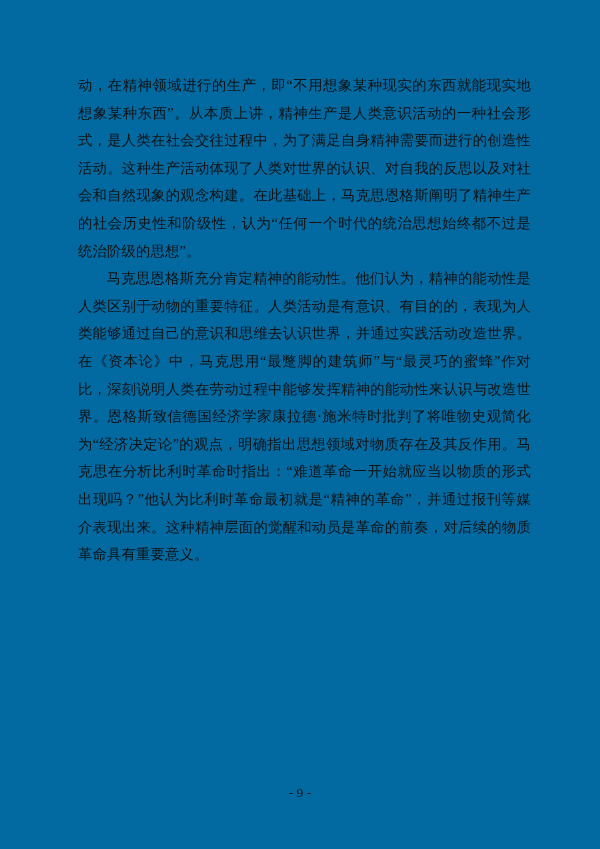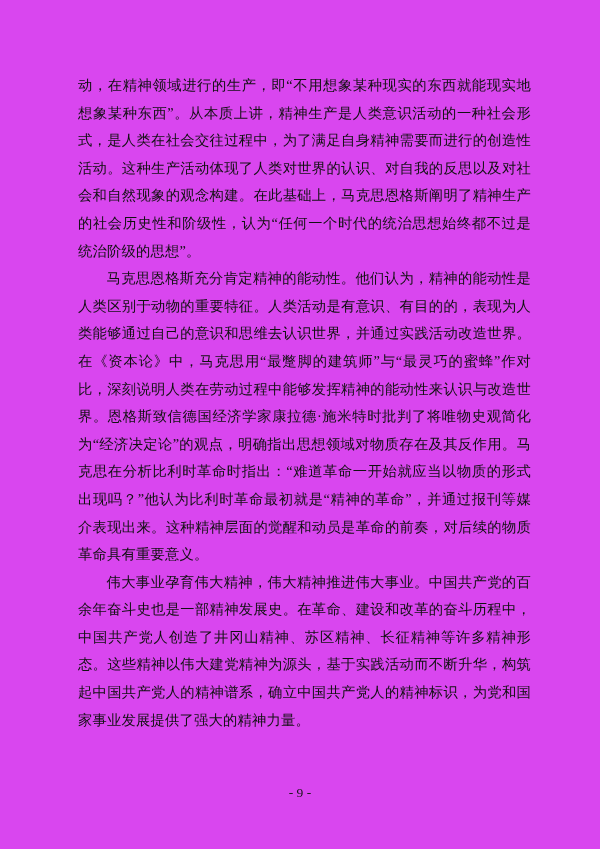--- a/index.html
+++ b/index.html
@@ -16,21 +16,21 @@
     overflow: hidden;
   }
   .page {
     position: absolute;
     left: 0;
     top: 0;
     width: 600px;
     height: 849px;
     box-sizing: border-box;
     padding: 72px 69px 40px 78px;
-    background: #d946ef;
+    background: #0369a1;
   }
   .body-text {
     font-size: 14.3px;
     line-height: 27.6px;
     text-align: justify;
     text-justify: inter-ideograph;
     letter-spacing: 0.2px;
     color: #111111;
   }
   .para {
@@ -51,16 +51,15 @@
     font-family: "Liberation Serif", "DejaVu Serif", serif;
   }
 </style>
 </head>
 <body>
 
 <div class="page">
   <div class="body-text">
     <p class="para no-indent">动，在精神领域进行的生产，即“不用想象某种现实的东西就能现实地想象某种东西”。从本质上讲，精神生产是人类意识活动的一种社会形式，是人类在社会交往过程中，为了满足自身精神需要而进行的创造性活动。这种生产活动体现了人类对世界的认识、对自我的反思以及对社会和自然现象的观念构建。在此基础上，马克思恩格斯阐明了精神生产的社会历史性和阶级性，认为“任何一个时代的统治思想始终都不过是统治阶级的思想”。</p>
     <p class="para">马克思恩格斯充分肯定精神的能动性。他们认为，精神的能动性是人类区别于动物的重要特征。人类活动是有意识、有目的的，表现为人类能够通过自己的意识和思维去认识世界，并通过实践活动改造世界。在《资本论》中，马克思用“最蹩脚的建筑师”与“最灵巧的蜜蜂”作对比，深刻说明人类在劳动过程中能够发挥精神的能动性来认识与改造世界。恩格斯致信德国经济学家康拉德·施米特时批判了将唯物史观简化为“经济决定论”的观点，明确指出思想领域对物质存在及其反作用。马克思在分析比利时革命时指出：“难道革命一开始就应当以物质的形式出现吗？”他认为比利时革命最初就是“精神的革命”，并通过报刊等媒介表现出来。这种精神层面的觉醒和动员是革命的前奏，对后续的物质革命具有重要意义。</p>
-    <p class="para">伟大事业孕育伟大精神，伟大精神推进伟大事业。中国共产党的百余年奋斗史也是一部精神发展史。在革命、建设和改革的奋斗历程中，中国共产党人创造了井冈山精神、苏区精神、长征精神等许多精神形态。这些精神以伟大建党精神为源头，基于实践活动而不断升华，构筑起中国共产党人的精神谱系，确立中国共产党人的精神标识，为党和国家事业发展提供了强大的精神力量。</p>
   </div>
   <div class="footer">- 9 -</div>
 </div>
 
 </body></html>

